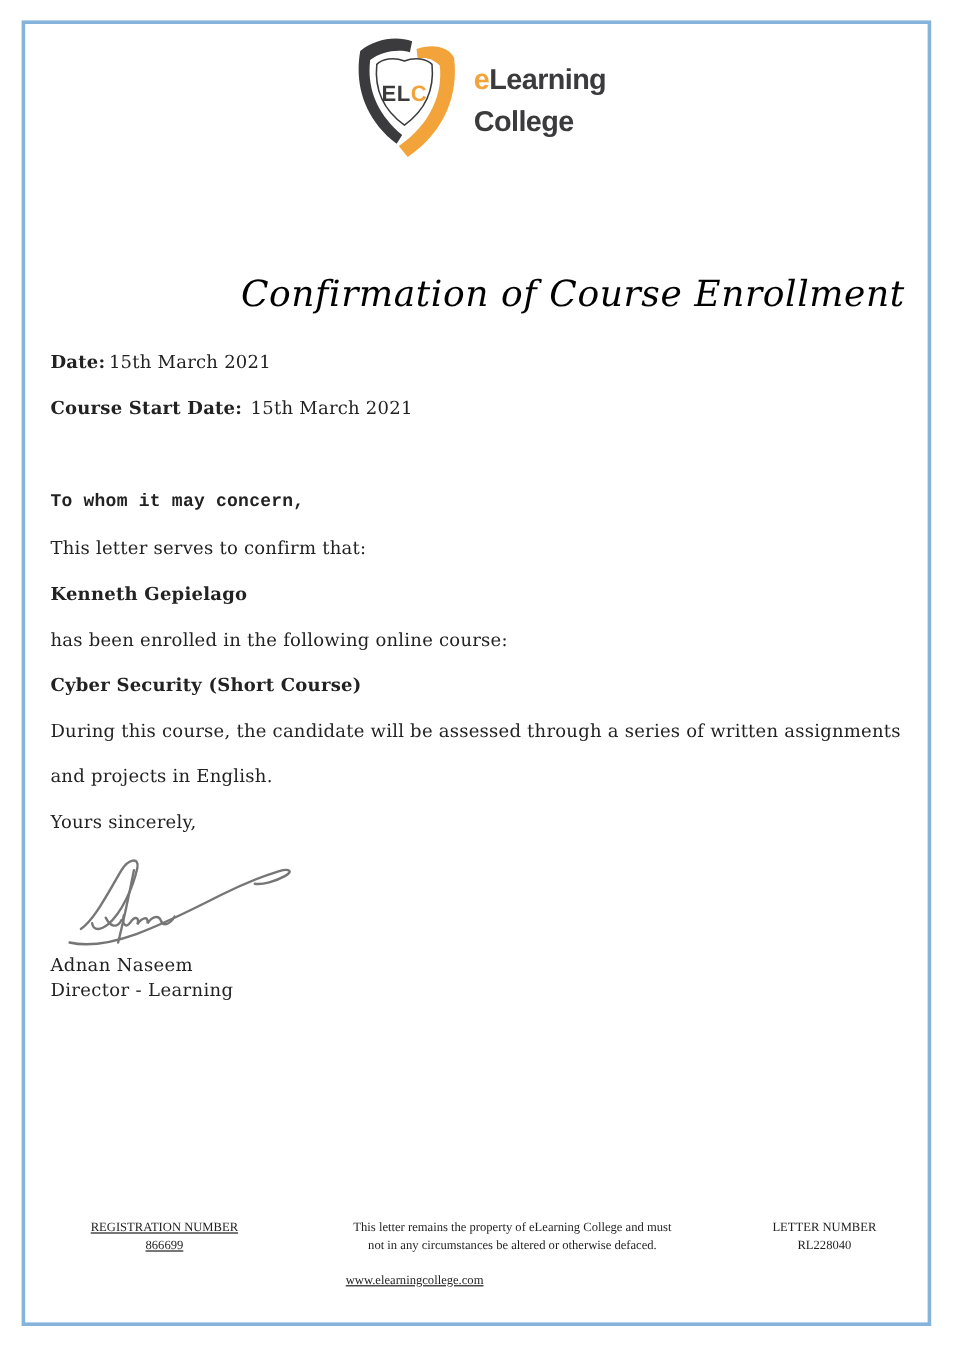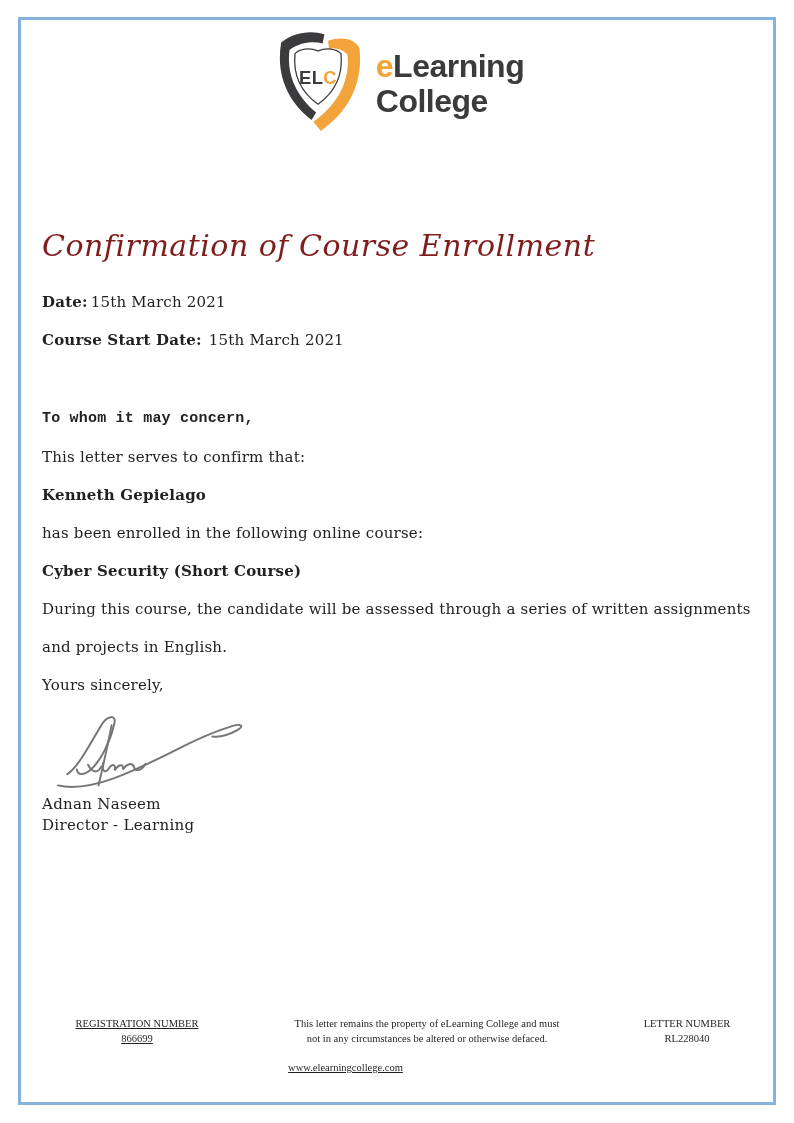--- a/index.html
+++ b/index.html
@@ -22,30 +22,30 @@
     width:712px;
   }
   
   .logo-row {
     margin-top:30px; height:108px;
     display:flex; justify-content:center; align-items:center; gap:12px;
   }
   .shield-svg { width:92px; height:106px; }
   .wordmark {
     font-family:"Liberation Sans", sans-serif;
-    font-weight:bold; font-size:32px; line-height:35px;
+    font-weight:bold; font-size:24px; line-height:35px;
     color:var(--logo-dark, #3b3b3d); letter-spacing:-0.5px;
   }
   .wordmark .orange { color:var(--logo-orange, #f2a43b); }
   
   .title {
-    margin-top:87px; text-align:left;
+    margin-top:87px; text-align:right;
     font-family:"DejaVu Serif", serif;
     font-style:italic; font-weight:normal;
-    font-size:30px; line-height:42px; color:#7f1d1d;
+    font-size:30px; line-height:42px; color:#000000;
     letter-spacing:0.5px;
   }
   
   .body-block { margin-top:16px; font-size:15px; }
   .body-block p { line-height:38px; margin:0; letter-spacing:0.2px; }
   .bold { font-weight:bold;margin-top:48px; }
   .salutation { margin-top:41px !important;font-family:Liberation Mono, monospace; }
   .label-gap { display:inline-block; width:3px; }
   .label-gap-wide { display:inline-block; width:7px; }
   

